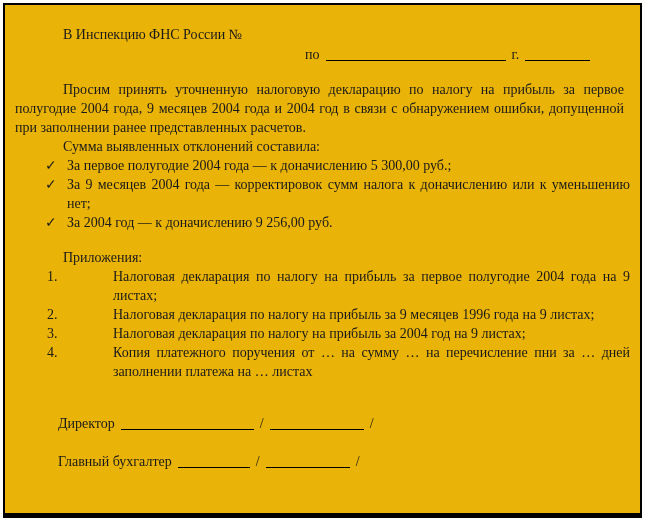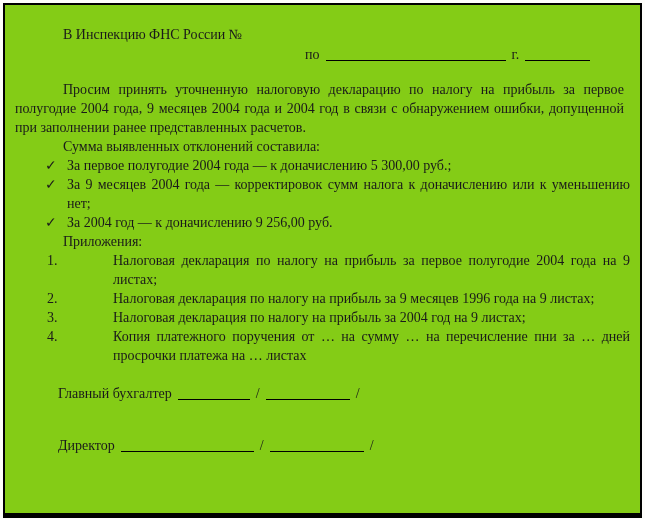--- a/index.html
+++ b/index.html
@@ -13,21 +13,21 @@
     line-height: 19px;
     color: #1a1a1a;
   }
   .page {
     position: absolute;
     left: 3px; top: 3px; right: 3px; bottom: 1px;
     border: 2px solid #000;
     border-bottom-width: 5px;
     box-sizing: border-box;
     padding: 20px 10px 0 10px;
-    background: #84cc16;
+    background: #eab308;
   }
   .recipient-line { padding-left: 48px; }
   .code-line { margin-top: 1px; padding-left: 290px; white-space: nowrap; font-family: Liberation Serif, serif; }
   .blank {
     display: inline-block;
     border-bottom: 1px solid #000;
     height: 14px;
     vertical-align: -2px;
   }
   .w180 { width: 180px; margin: 0 6px 0 6px; }
@@ -36,21 +36,21 @@
   .w94  { width: 94px; }
   .w72  { width: 72px; }
   .w84  { width: 84px; }
   .body-par {
     margin: 16px 6px 0 0;
     text-indent: 48px;
     text-align: justify;
   }
   .subhead { padding-left: 48px; }
   .subhead.sum { }
-  .subhead.attach { }
+  .subhead.attach { margin-top: 16px; }
   ul.checks, ol.nums { list-style: none; margin: 0; padding: 0; }
   ul.checks li { position: relative; padding-left: 52px; text-align: justify; }
   ul.checks .mark { position: absolute; left: 30px; top: 0; }
   ol.nums li { position: relative; padding-left: 98px; text-align: justify; }
   ol.nums .num { position: absolute; left: 32px; top: 0; }
   .sig { padding-left: 43px; white-space: nowrap; }
   .sig.director { margin-top: 33px; }
   .sig.accountant { margin-top: 19px; }
   .sig .lbl { margin-right: 6px; }
   .sig .sep { padding: 0 6px; }
@@ -95,25 +95,25 @@
     <li>
       <span class="num">2.</span>
       <span class="txt">Налоговая декларация по налогу на прибыль за 9 месяцев 1996 года на 9 листах;</span>
     </li>
     <li>
       <span class="num">3.</span>
       <span class="txt">Налоговая декларация по налогу на прибыль за 2004 год на 9 листах;</span>
     </li>
     <li>
       <span class="num">4.</span>
-      <span class="txt">Копия платежного поручения от … на сумму … на перечисление пни за … дней просрочки платежа на … листах</span>
+      <span class="txt">Копия платежного поручения от … на сумму … на перечисление пни за … дней заполнении платежа на … листах</span>
     </li>
   </ol>
+
+  <div class="sig director">
+    <span class="lbl">Директор</span><span class="blank w133"></span><span class="sep">/</span><span class="blank w94"></span><span class="sep">/</span>
+  </div>
 
   <div class="sig accountant">
     <span class="lbl">Главный бухгалтер</span><span class="blank w72"></span><span class="sep">/</span><span class="blank w84"></span><span class="sep">/</span>
   </div>
 
-  <div class="sig director">
-    <span class="lbl">Директор</span><span class="blank w133"></span><span class="sep">/</span><span class="blank w94"></span><span class="sep">/</span>
-  </div>
-
 </div>
 
 </body></html>

